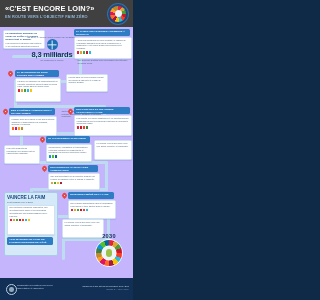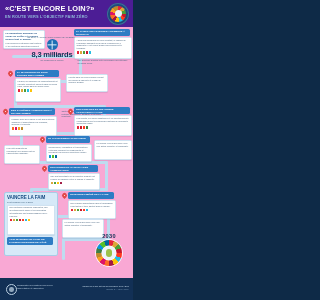--- a/index.html
+++ b/index.html
@@ -2,38 +2,38 @@
 <html><head>
 <meta charset="utf-8">
 <style>
   html,body{margin:0;padding:0;background:#0e2a47;}
   body{width:133px;height:300px;overflow:hidden;
        font-family:"Liberation Sans",sans-serif;
        -webkit-font-smoothing:none;}
   .poster{position:relative;width:133px;height:300px;overflow:hidden;background:#e8f3fb;}
 
   
-  .header{position:absolute;left:0;top:0;width:133px;height:27px;background:#4c1d95;overflow:hidden;}
+  .header{position:absolute;left:0;top:0;width:133px;height:27px;background:#404040;overflow:hidden;}
   .hdr-title{position:absolute;left:5px;top:5px;width:92px;
              font-size:7.4px;font-weight:bold;letter-spacing:.1px;color:#ffffff;
              white-space:nowrap;line-height:8px;}
   .hdr-sub{position:absolute;left:5px;top:14px;width:96px;
            font-size:3.9px;font-weight:bold;letter-spacing:.15px;color:#8fb6d8;
            white-space:nowrap;line-height:5px;}
   .hdr-emblem{position:absolute;right:4px;top:2.5px;width:22px;height:22px;border-radius:50%;
               background:radial-gradient(circle at 50% 45%,#2a5f96 0%,#1b4272 70%,#123055 100%);
               box-shadow:0 0 0 1px #3d6b99 inset;}
   .hdr-emblem .wheel{position:absolute;left:3px;top:3px;width:16px;height:16px;border-radius:50%;
         background:conic-gradient(#e5243b 0 8%,#dda63a 0 16%,#4c9f38 0 24%,#c5192d 0 32%,
           #ff3a21 0 40%,#26bde2 0 48%,#fcc30b 0 56%,#a21942 0 64%,#fd6925 0 72%,
           #dd1367 0 80%,#fd9d24 0 88%,#bf8b2e 0 100%);}
   .hdr-emblem .hub{position:absolute;left:7.5px;top:7.5px;width:7px;height:7px;border-radius:50%;background:#eef4f9;}
 
   
-  .body{position:absolute;left:0;top:27px;width:133px;height:251px;background:#f9a8d4;overflow:hidden;}
+  .body{position:absolute;left:0;top:27px;width:133px;height:251px;background:#c4b5fd;overflow:hidden;}
 
   
   .path{position:absolute;background:#bedcf0;border-radius:2px;}
 
   
   .card{position:absolute;background:#ffffff;border:0.5px solid #cfe2f1;border-radius:1.5px;
         box-shadow:0 0.5px 0.8px rgba(20,60,100,.10);overflow:hidden;}
   .card-head{font-size:2.5px;font-weight:bold;color:#1b4f86;line-height:3px;
              padding:1.2px 1.6px 0 1.6px;}
   .card-body{font-size:2.1px;color:#43617c;line-height:2.8px;padding:0.8px 1.6px 1.2px 1.6px;}

